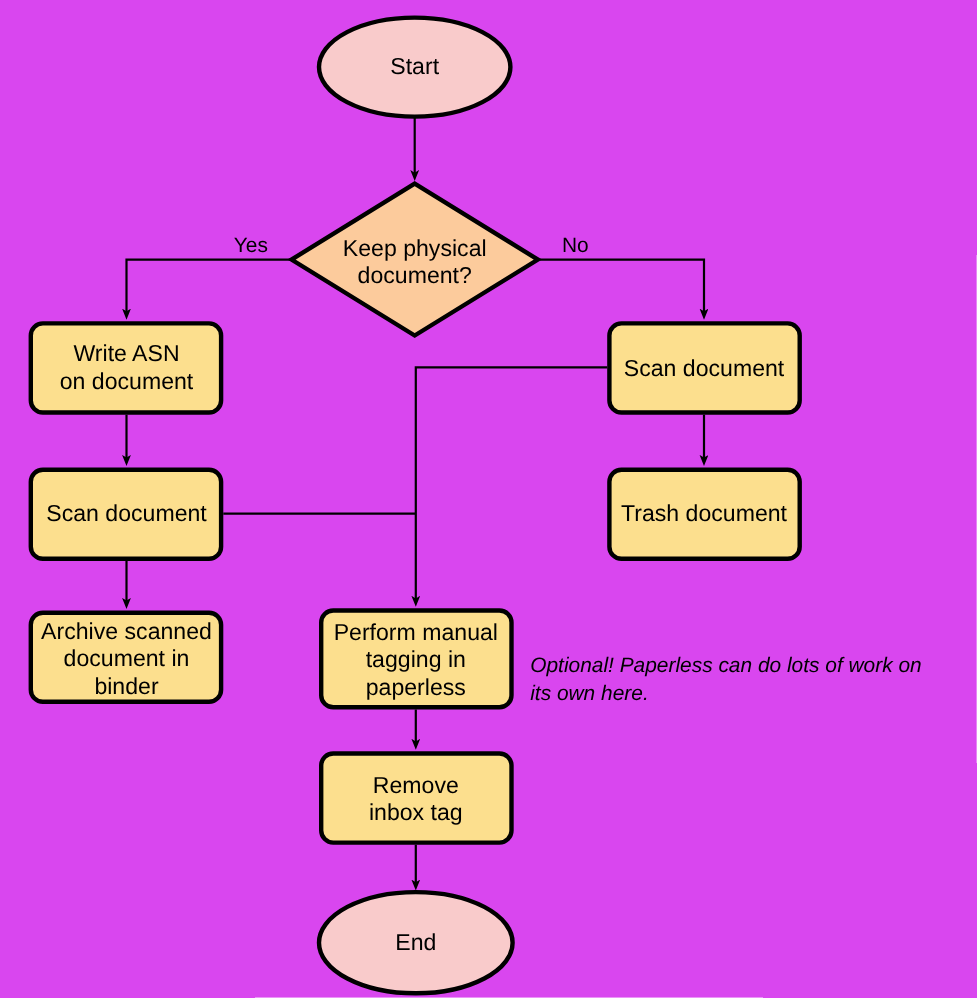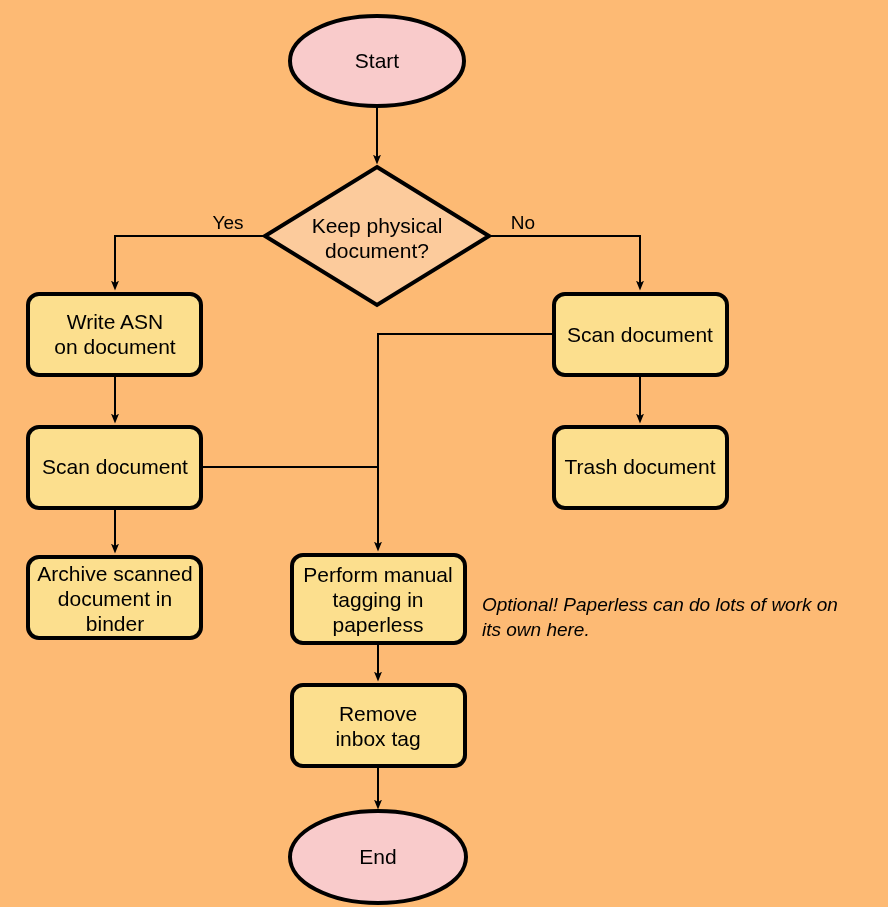--- a/index.html
+++ b/index.html
@@ -12,21 +12,21 @@
     width: 888px;
     height: 907px;
     font-family: "Liberation Sans", sans-serif;
     -webkit-font-smoothing: antialiased;
   }
   #flow-root {
     position: relative;
     width: 888px;
     height: 907px;
     overflow: hidden;
-    background: #fdba74;
+    background: #d946ef;
   }
   svg#flow-svg {
     position: absolute;
     left: 0;
     top: 0;
     width: 888px;
     height: 907px;
     display: block;
   }
   .node-label {

